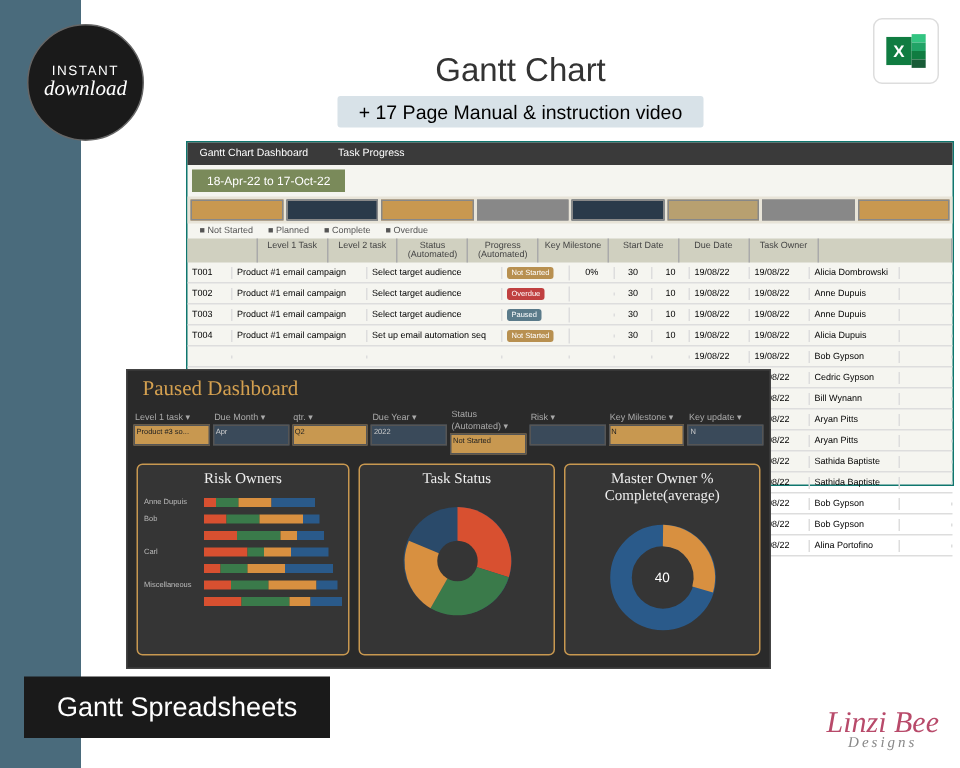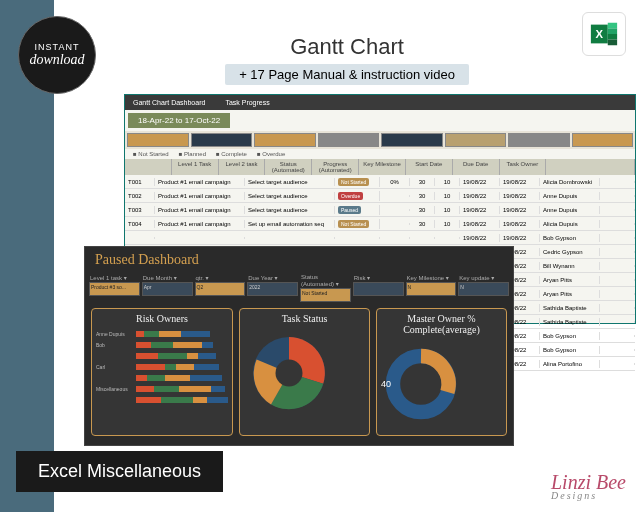--- a/index.html
+++ b/index.html
@@ -48,25 +48,25 @@
 .dfilt-lbl{font-size:6px;color:#aaa;padding:1px}
 .dfilt-box{background:#c89850;height:14px;border:1px solid #555;font-size:5px;padding:1px;color:#222;overflow:hidden}
 .dfilt-box.dk{background:#3a4a5a;color:#ccc}
 .dash-panels{display:flex;gap:6px;padding:6px;height:140px}
 .panel{flex:1;background:#353535;border:1px solid #c89850;border-radius:4px;padding:4px}
 .panel-title{text-align:center;color:#eee;font-size:10px;font-family:Georgia,serif;margin-bottom:4px}
 .owner-row{display:flex;align-items:center;height:11px;gap:2px}
 .own-name{width:38px;font-size:5px;color:#bbb}
 .own-bars{flex:1;display:flex;height:6px}
 .ob{height:6px}
-.pie-holder{display:flex;justify-content:flex-start;align-items:center;height:90px}
+.pie-holder{display:flex;justify-content:center;align-items:center;height:90px}
 .donut-txt{position:absolute;font-size:9px;color:#fff}
 .bottom-label{position:absolute;left:16px;bottom:20px;background:#1a1a1a;color:#fff;padding:10px 22px;font-size:18px;z-index:6}
 .watermark{position:absolute;right:14px;bottom:12px;font-family:cursive;color:#b84a6a;font-size:20px;font-style:italic;z-index:6;line-height:0.9}
-.wm-sub{font-size:10px;color:#888;letter-spacing:2px;text-align:left}
+.wm-sub{font-size:10px;color:#888;letter-spacing:2px;text-align:center}
 </style>
 </head>
 <body>
 
 <div class="side-accent"></div>
 
 <div class="badge">
   <div class="badge-top">INSTANT</div>
   <div class="badge-bot">download</div>
 </div>
@@ -434,17 +434,17 @@
             <circle cx="50" cy="50" r="35" fill="none" stroke="#2a5a8a" stroke-width="18"></circle>
             <path d="M50 15 A35 35 0 0 1 83 60" fill="none" stroke="#d89040" stroke-width="18"></path>
           </svg>
           <div class="donut-txt">40</div>
         </div>
       </div>
     </div>
   </div>
 </div>
 
-<div class="bottom-label">Excel Miscellaneous</div>
+<div class="bottom-label">Gantt Spreadsheets</div>
 <div class="watermark">
   <span>Linzi Bee</span>
   <div class="wm-sub">Designs</div>
 </div>
 
 </body></html>

